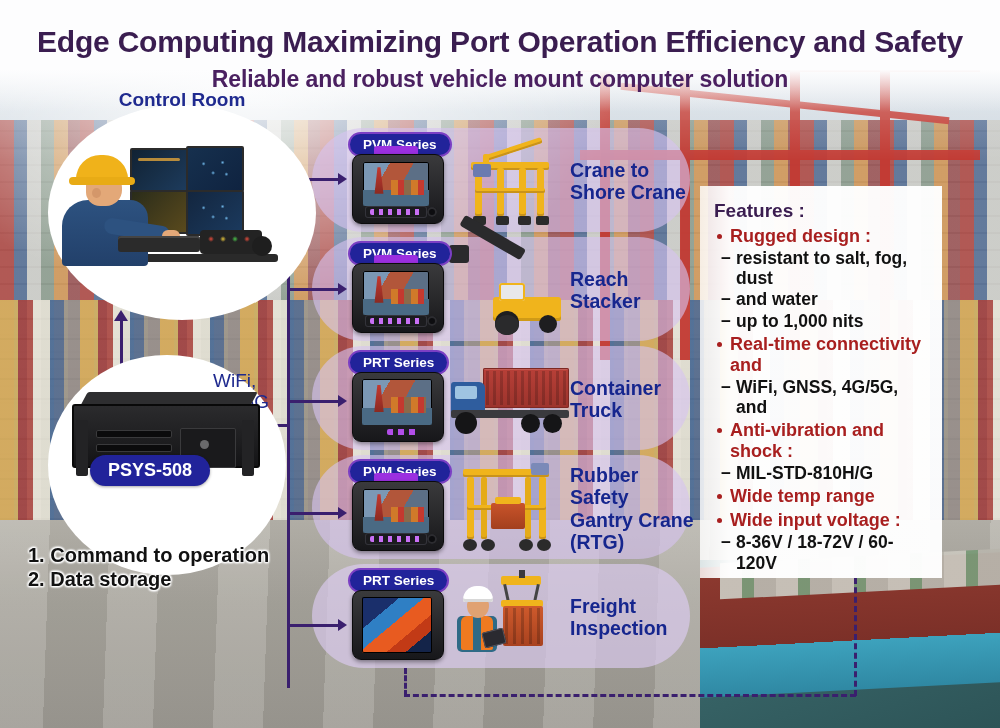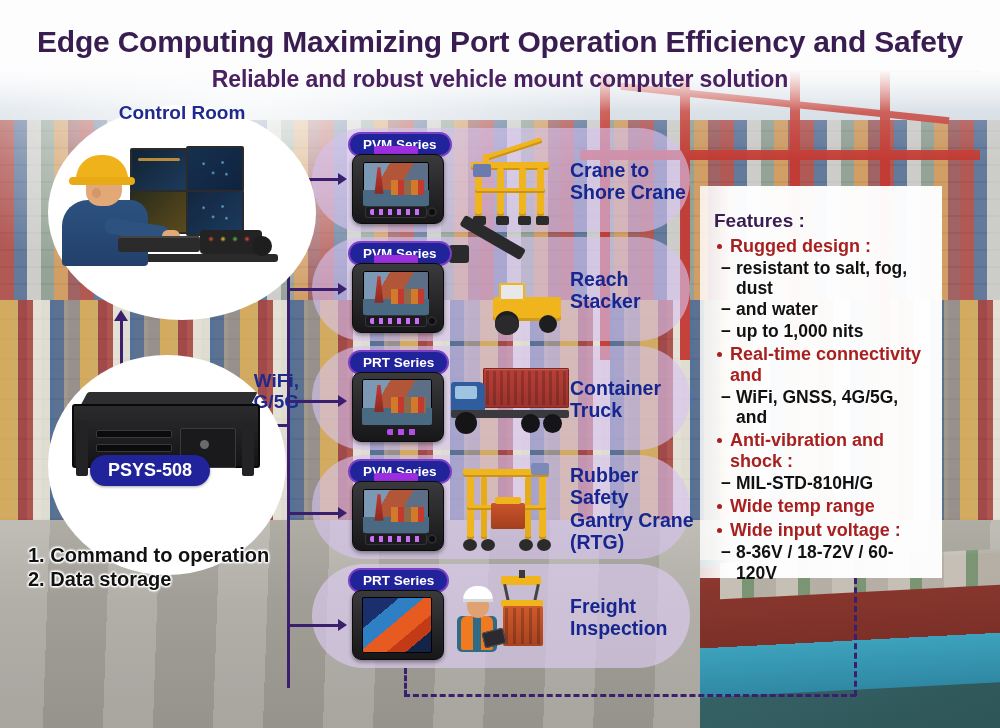--- a/index.html
+++ b/index.html
@@ -120,22 +120,22 @@
   #psys-pill{left:90px;top:455px;}
 
   
   .ln{position:absolute;background:#3a1f6e;z-index:28;}
   .arrow-head{position:absolute;width:0;height:0;z-index:28;
     border-top:6px solid transparent;border-bottom:6px solid transparent;border-left:9px solid #3a1f6e;}
   .arrow-up{position:absolute;width:0;height:0;z-index:28;
     border-left:7px solid transparent;border-right:7px solid transparent;border-bottom:11px solid #3a1f6e;}
   .arrow-down{position:absolute;width:0;height:0;z-index:28;
     border-left:7px solid transparent;border-right:7px solid transparent;border-top:11px solid #3a1f6e;}
-  .wifi-label{position:absolute;left:213px;top:370px;width:86px;text-align:right;
-    font-size:19px;font-weight:700;color:#1f2a8f;line-height:1.12;z-index:31;}
+  .wifi-label{position:absolute;left:213px;top:370px;width:86px;text-align:left;
+    font-size:19px;font-weight:400;color:#1f2a8f;line-height:1.12;z-index:31;}
 
   .app-text{position:absolute;left:28px;top:543px;z-index:31;font-size:20px;font-weight:700;color:#111;
     line-height:1.22;text-shadow:0 0 3px #fff,0 0 3px #fff,1px 1px 2px #fff,-1px -1px 2px #fff,1px -1px 2px #fff,-1px 1px 2px #fff;}
 
   
   .rows{position:absolute;left:312px;top:128px;width:400px;z-index:25;}
   .row{position:relative;height:107px;margin-bottom:2px;}
   .row-pill{position:absolute;left:0;top:0;width:378px;height:104px;border-radius:54px;
     background:rgba(214,196,240,.62);}
   .row:nth-child(5) .row-pill{background:rgba(220,204,242,.66);}
@@ -190,21 +190,21 @@
   .fi-shirt{position:absolute;background:#2f6a86;border-radius:5px;}
   .fi-tab{position:absolute;background:#2a2a30;border-radius:2px;box-shadow:inset 0 0 0 1px #55555e;}
   .fi-cont{position:absolute;background:linear-gradient(#cf5a2c,#a8421f);border-radius:2px;}
   .fi-cont:after{content:"";position:absolute;inset:2px;
     background:repeating-linear-gradient(90deg,rgba(0,0,0,.2) 0 3px,transparent 3px 8px);}
   .fi-spread{position:absolute;background:#f0b41c;border-radius:2px;}
 
   
   #features-panel{position:absolute;left:700px;top:186px;width:242px;height:392px;z-index:35;
     background:linear-gradient(90deg, rgba(255,255,255,.82), rgba(255,255,255,.97) 12%, rgba(255,255,255,.97));
-    padding:24px 10px 10px 14px;box-sizing:border-box;}
+    padding:14px 10px 10px 14px;box-sizing:border-box;}
   .feat-title{font-size:19px;font-weight:700;color:#3a1d50;margin-bottom:4px;}
   .feat-li{position:relative;padding-left:16px;font-size:18px;font-weight:700;color:#a81f1f;
     line-height:1.16;margin-top:3px;}
   .feat-li:before{content:"";position:absolute;left:3px;top:8px;width:5px;height:5px;border-radius:50%;background:#a81f1f;}
   .feat-sub{position:relative;padding-left:22px;font-size:17.5px;font-weight:700;color:#111;
     line-height:1.16;margin-top:1px;}
   .feat-sub:before{content:"–";position:absolute;left:7px;top:-1px;color:#111;font-weight:700;}
 
   
   .dash-h{position:absolute;z-index:29;border-top:3px dashed #3a1f6e;}
@@ -258,21 +258,21 @@
   <div class="ln" style="left:120px;top:320px;width:3px;height:56px;"></div>
   <div class="arrow-up" style="left:114px;top:310px;"></div>
   <div class="arrow-down" style="left:114px;top:372px;"></div>
 
   <div class="wifi-label">
     <span>WiFi,</span><br>
     <span>4G/5G</span>
   </div>
 
   <div class="circle" id="control-room-circle"></div>
-  <div class="circle-title" style="left:48px;top:102px;width:268px;">Control Room</div>
+  <div class="circle-title" style="left:48px;top:89px;width:268px;">Control Room</div>
   <div class="op">
     <div class="mon mon-a">
         <span class="mon-glow"></span>
       </div>
     <div class="mon mon-b">
         <span class="mon-dots"></span>
       </div>
     <div class="mon mon-c"></div>
     <div class="mon mon-d">
         <span class="mon-dots"></span>

